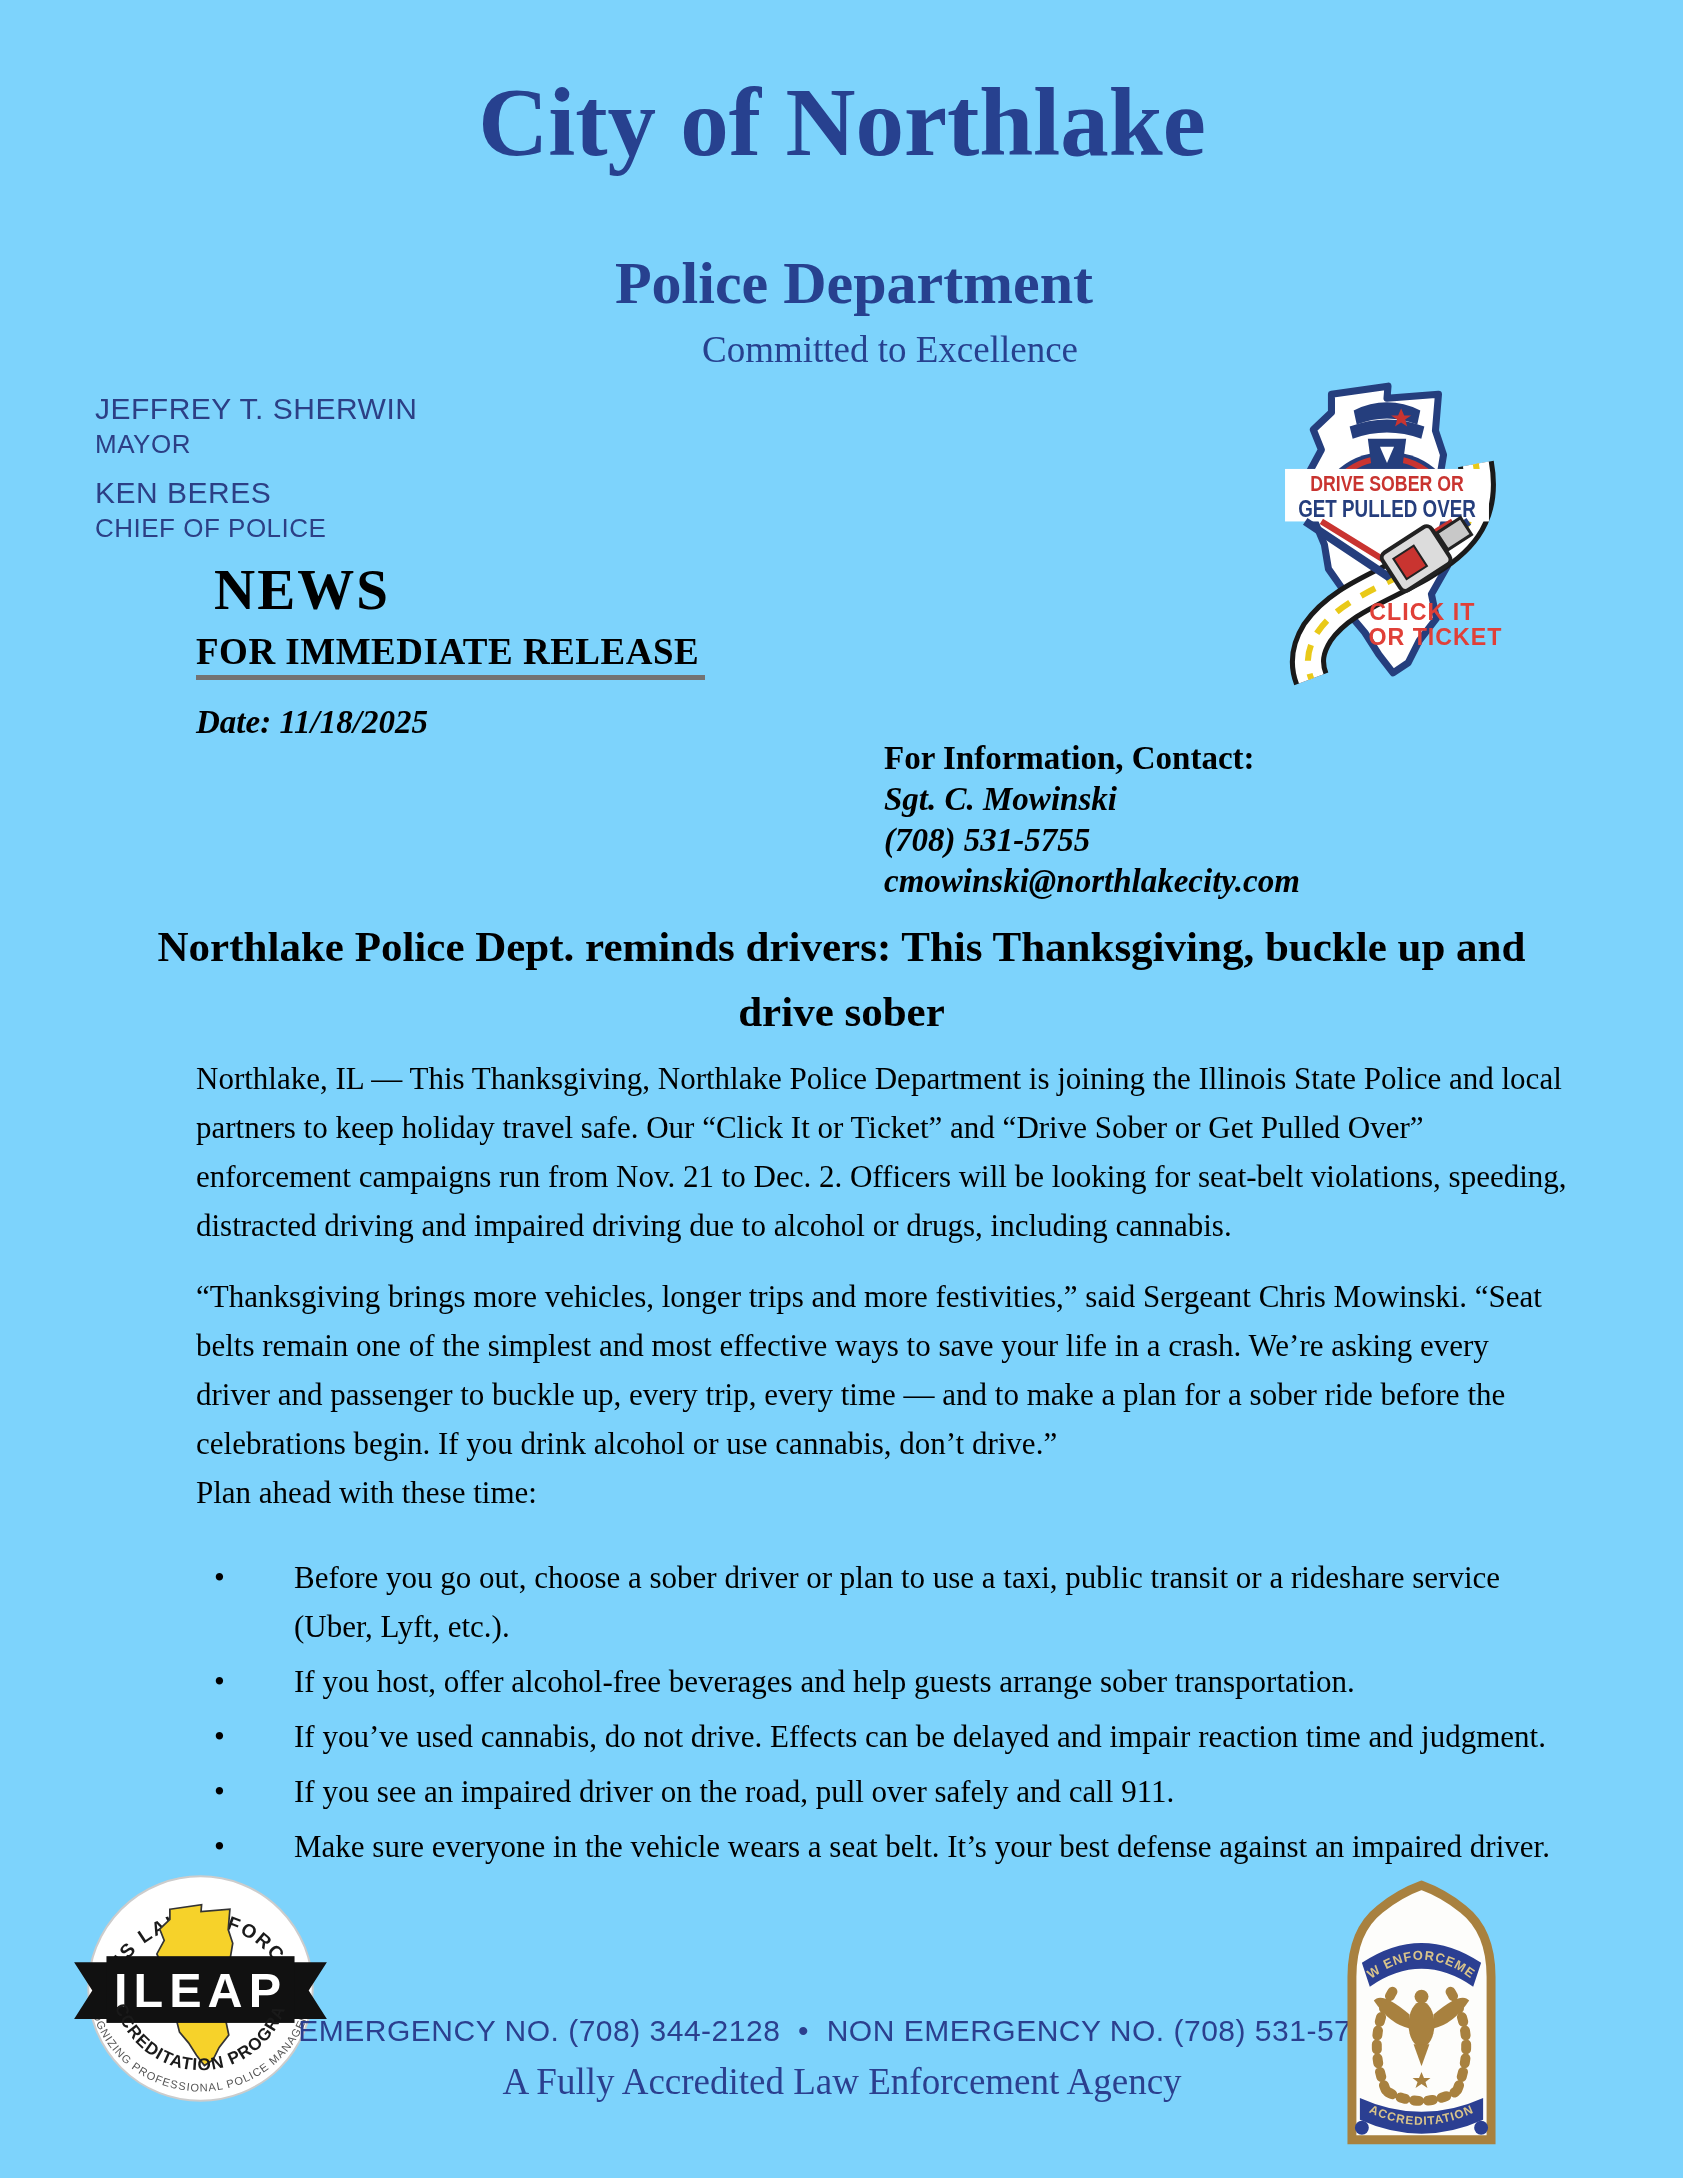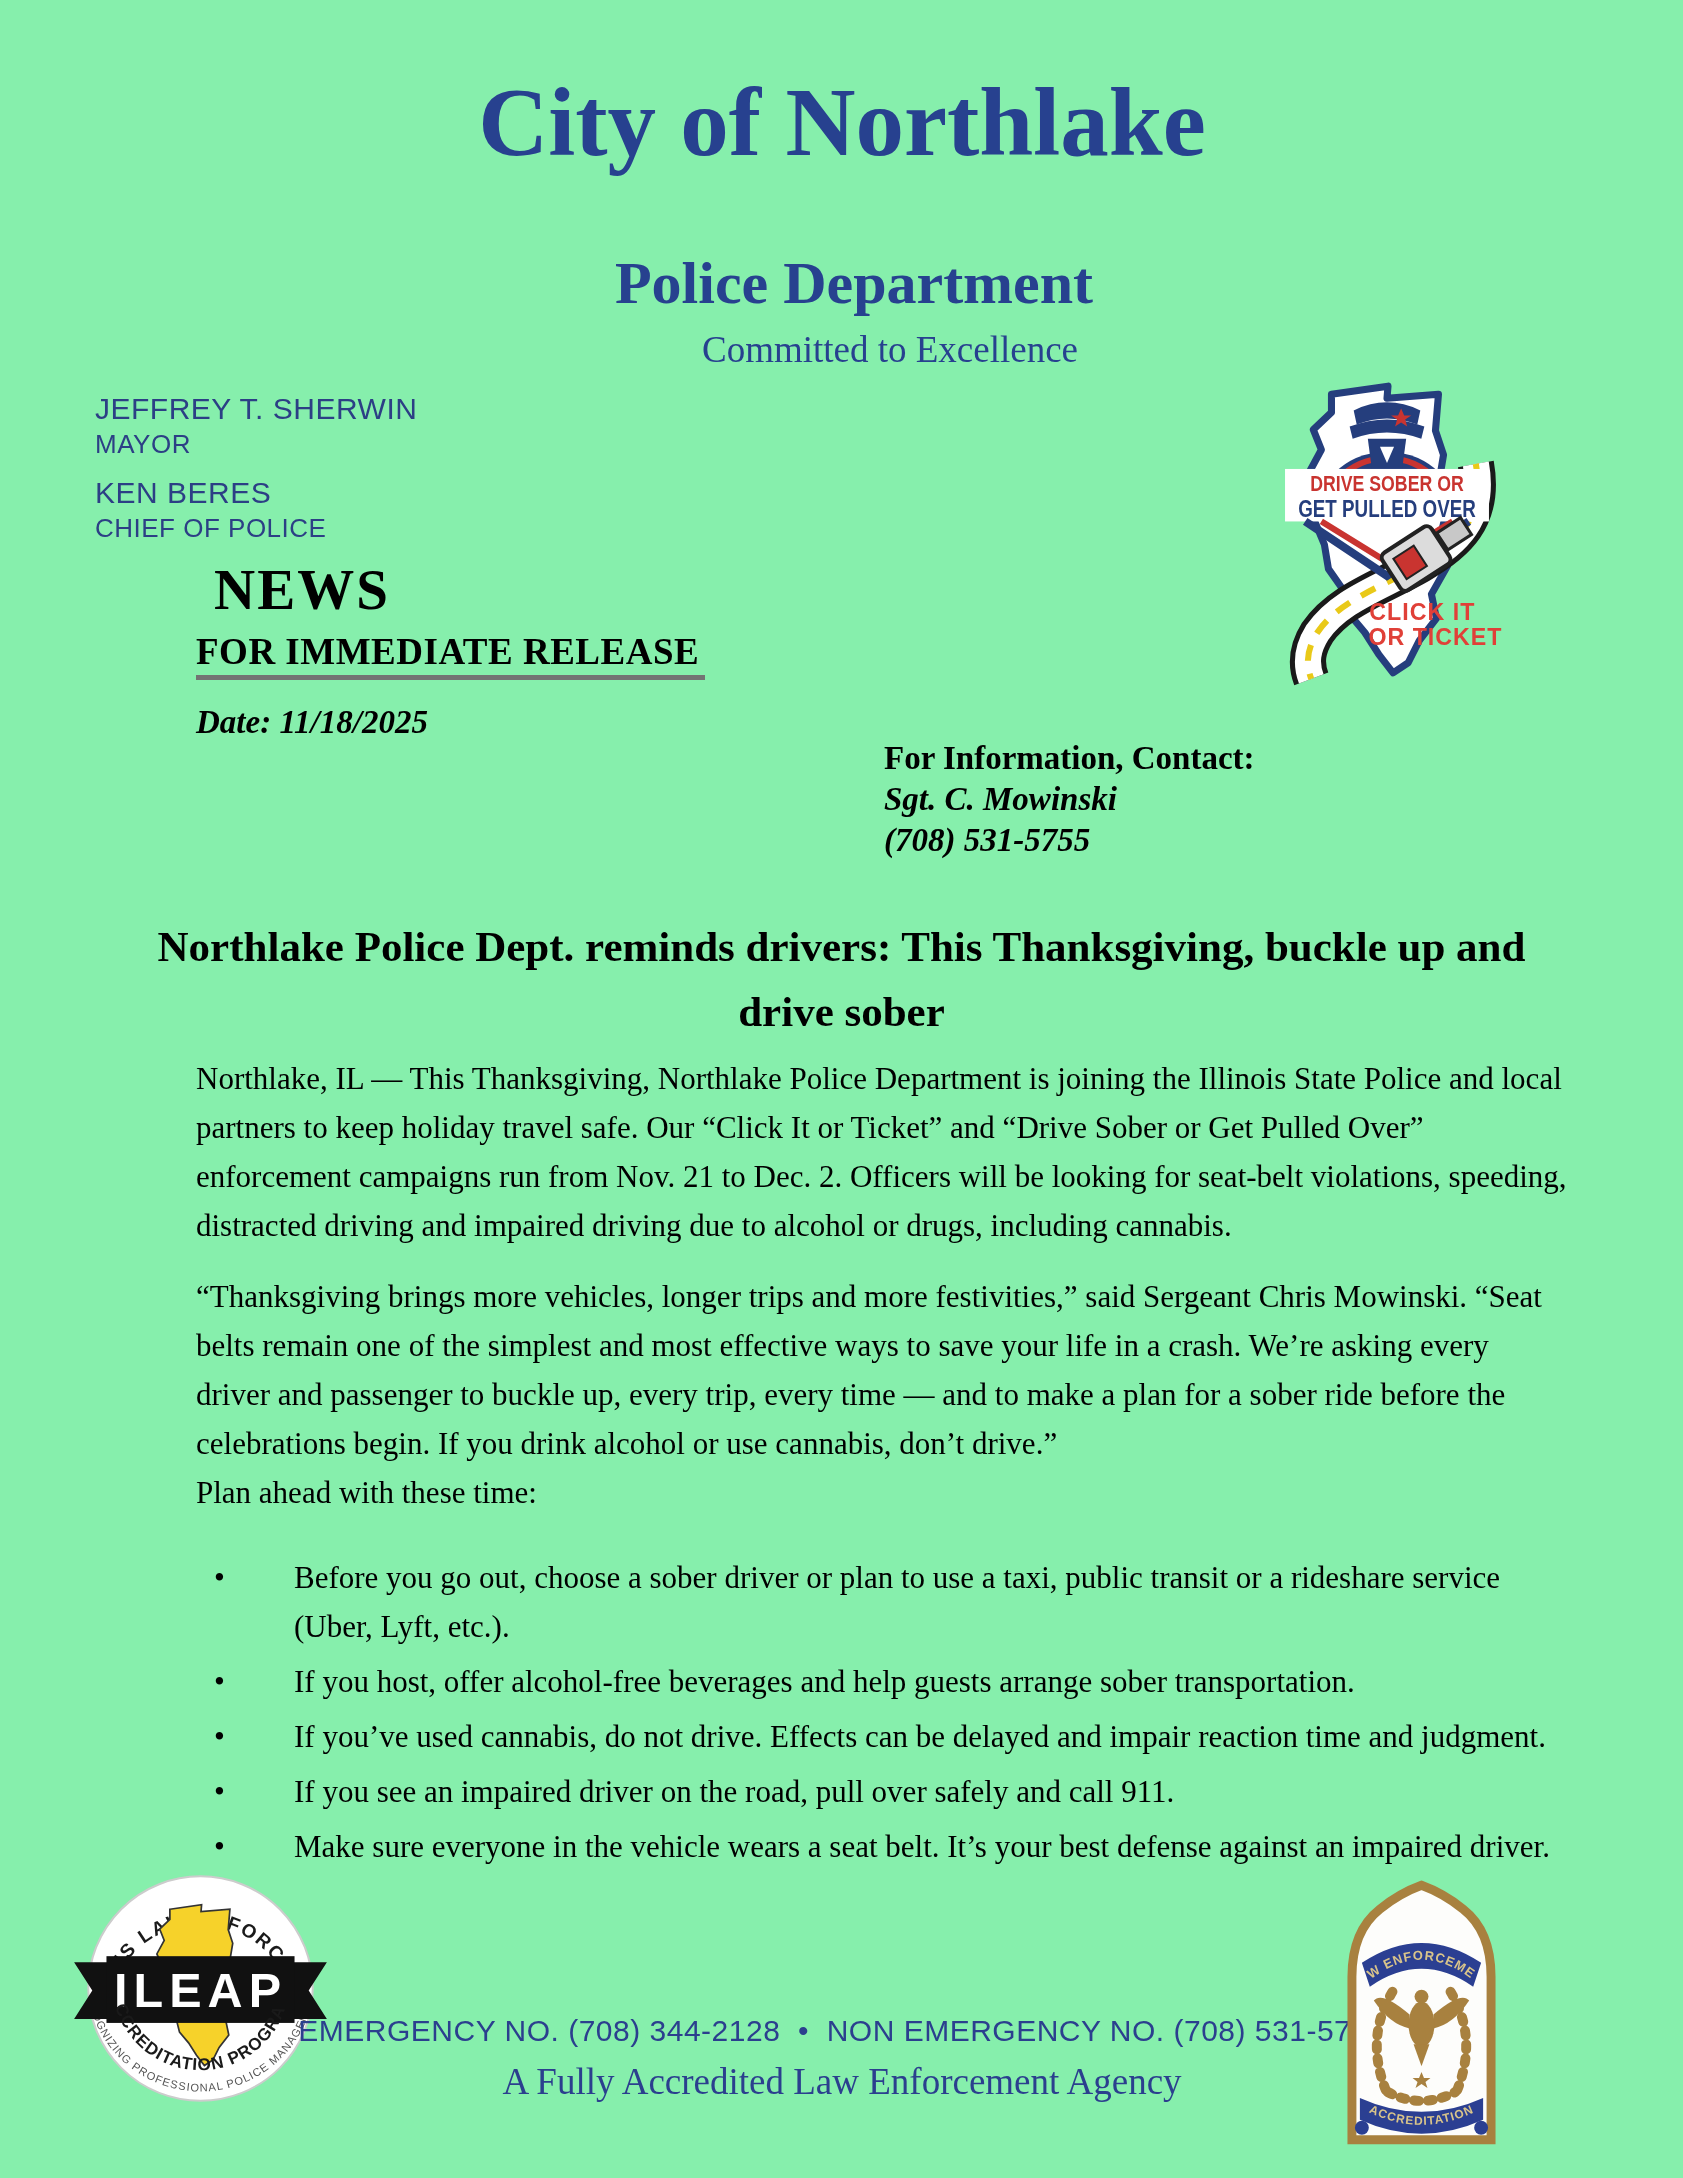--- a/index.html
+++ b/index.html
@@ -1,16 +1,16 @@
 <!DOCTYPE html>
 <html><head>
 <meta charset="utf-8">
 <style>
   html,body{margin:0;padding:0;background:#fff;}
-  #page{position:relative;width:1684px;height:2178px;background:#86efac;overflow:hidden;
+  #page{position:relative;width:1684px;height:2178px;background:#7dd3fc;overflow:hidden;
         font-family:"Liberation Serif","DejaVu Serif",serif;color:#000;}
   .abs{position:absolute;}
   
   .center-line{left:0;width:1684px;text-align:center;}
   .city-title{top:70px;font-size:97px;font-weight:bold;color:#27418F;line-height:1.1;}
   .address-line{top:205px;font-size:35px;color:#27418F;white-space:pre;}
   .dept-title{top:249px;font-size:60px;font-weight:bold;color:#27418F;padding-left:12px;}
   .motto{top:328px;font-size:37px;color:#27418F;margin-left:48px;}
   
   .officials{left:95px;top:392px;font-family:"Liberation Sans","DejaVu Sans",sans-serif;color:#2C3F85;}
@@ -99,20 +99,21 @@
   <div class="abs news-block">
     <div class="news-word">NEWS</div>
     <div><span class="fir">FOR IMMEDIATE RELEASE</span></div>
     <div class="date-line">Date: 11/18/2025</div>
   </div>
 
   <div class="abs contact">
     <div class="hd">For Information, Contact:</div>
     <div class="it">Sgt. C. Mowinski</div>
     <div class="it">(708) 531-5755</div>
+    <div class="it">cmowinski@northlakecity.com</div>
   </div>
 
   <div class="abs headline">Northlake Police Dept. reminds drivers: This Thanksgiving, buckle up and drive sober</div>
 
   <div class="abs article">
     <p>Northlake, IL — This Thanksgiving, Northlake Police Department is joining the Illinois State Police and local partners to keep holiday travel safe. Our “Click It or Ticket” and “Drive Sober or Get Pulled Over” enforcement campaigns run from Nov. 21 to Dec. 2. Officers will be looking for seat-belt violations, speeding, distracted driving and impaired driving due to alcohol or drugs, including cannabis.</p>
     <p style="margin-bottom:0">“Thanksgiving brings more vehicles, longer trips and more festivities,” said Sergeant Chris Mowinski. “Seat belts remain one of the simplest and most effective ways to save your life in a crash. We’re asking every driver and passenger to buckle up, every trip, every time — and to make a plan for a sober ride before the celebrations begin. If you drink alcohol or use cannabis, don’t drive.”</p>
     <div class="tips-intro">Plan ahead with these time:</div>
     <ul class="tips-list">
       <li><span class="marker">•</span><span>Before you go out, choose a sober driver or plan to use a taxi, public transit or a rideshare service (Uber, Lyft, etc.).</span></li>

